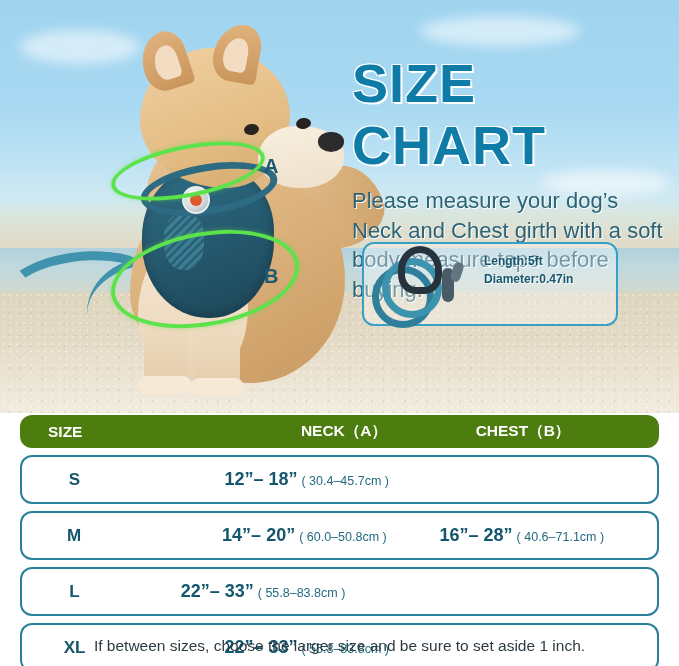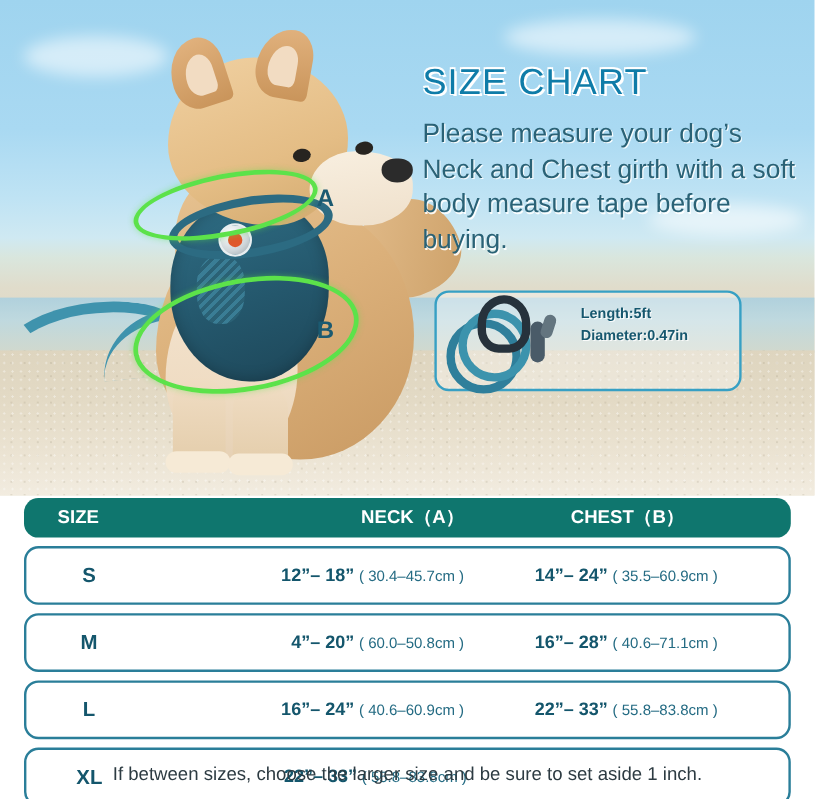--- a/index.html
+++ b/index.html
@@ -199,22 +199,22 @@
   }
   .ring-label.a { left: 264px; top: 155px; }
   .ring-label.b { left: 264px; top: 265px; }
 
   
   .headline {
     position: absolute;
     left: 352px; top: 52px; width: 318px;
   }
   .title {
-    font-size: 30px;
-    font-weight: 400;
+    font-size: 54px;
+    font-weight: 700;
     letter-spacing: 1px;
     color: #0f7ca8;
     text-shadow: 2px 2px 0 #ffffff, -1px -1px 0 #ffffff, 1px -1px 0 #ffffff, -1px 1px 0 #ffffff;
     margin: 0 0 10px 0;
   }
   .subtitle {
     font-size: 22px;
     line-height: 1.35;
     color: #2a6276;
     text-shadow: 1px 1px 0 rgba(255,255,255,.9);
@@ -262,21 +262,21 @@
   }
 
   
   .table {
     position: absolute;
     left: 20px; top: 415px;
     width: 639px;
   }
   .thead {
     display: flex;
-    background: #0f766e;
+    background: #4d7c0f;
     color: #ffffff;
     border-radius: 12px;
     height: 33px;
     align-items: center;
     font-weight: 700;
     font-size: 15.5px;
   }
   .col-size { width: 105px; padding-left: 28px; box-sizing: border-box; }
   .col-neck { width: 262px; text-align: right; }
   .col-chest { width: 272px; text-align: center; }
@@ -290,21 +290,21 @@
     background: #ffffff;
     color: #14566c;
   }
   .trow .col-size {
     font-size: 17px;
     font-weight: 700;
     text-align: center;
     padding-left: 0;
   }
   .cellval {
-    font-size: 15px;
+    font-size: 18px;
     font-weight: 700;
     color: #14566c;
     white-space: nowrap;
   }
   .cellmetric {
     font-size: 12.5px;
     font-weight: 400;
     color: #246b83;
     margin-left: 4px;
     white-space: nowrap;
@@ -394,40 +394,34 @@
       <div class="col-size">SIZE</div>
       <div class="col-neck">NECK（A）</div>
       <div class="col-chest">CHEST（B）</div>
     </div>
 
     <div class="trow">
       <div class="col-size">S</div>
       <div class="col-neck">
         <span class="cellval">12”– 18”</span><span class="cellmetric">( 30.4–45.7cm )</span>
       </div>
-      <div class="col-chest">
-        <span class="cellval">14”– 24”</span><span class="cellmetric">( 35.5–60.9cm )</span>
-      </div>
     </div>
 
     <div class="trow">
       <div class="col-size">M</div>
       <div class="col-neck">
-        <span class="cellval">4”– 20”</span><span class="cellmetric">( 60.0–50.8cm )</span>
+        <span class="cellval">14”– 20”</span><span class="cellmetric">( 60.0–50.8cm )</span>
       </div>
       <div class="col-chest">
         <span class="cellval">16”– 28”</span><span class="cellmetric">( 40.6–71.1cm )</span>
       </div>
     </div>
 
     <div class="trow">
       <div class="col-size">L</div>
-      <div class="col-neck">
-        <span class="cellval">16”– 24”</span><span class="cellmetric">( 40.6–60.9cm )</span>
-      </div>
       <div class="col-chest">
         <span class="cellval">22”– 33”</span><span class="cellmetric">( 55.8–83.8cm )</span>
       </div>
     </div>
 
     <div class="trow">
       <div class="col-size">XL</div>
       <div class="col-neck">
         <span class="cellval">22”– 33”</span><span class="cellmetric">( 55.8–83.8cm )</span>
       </div>

